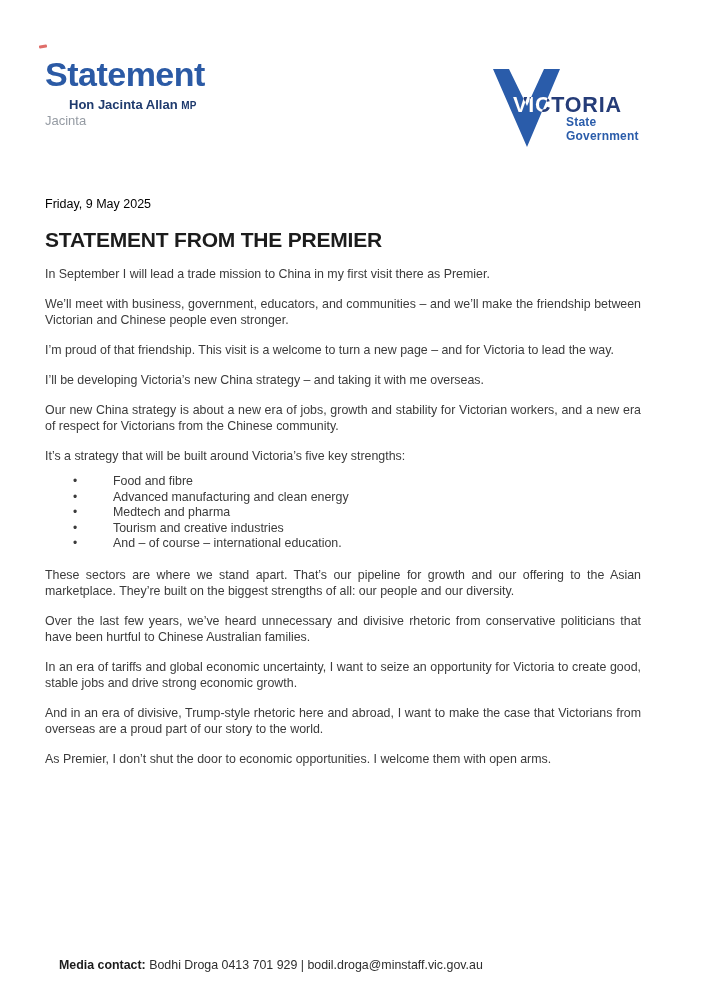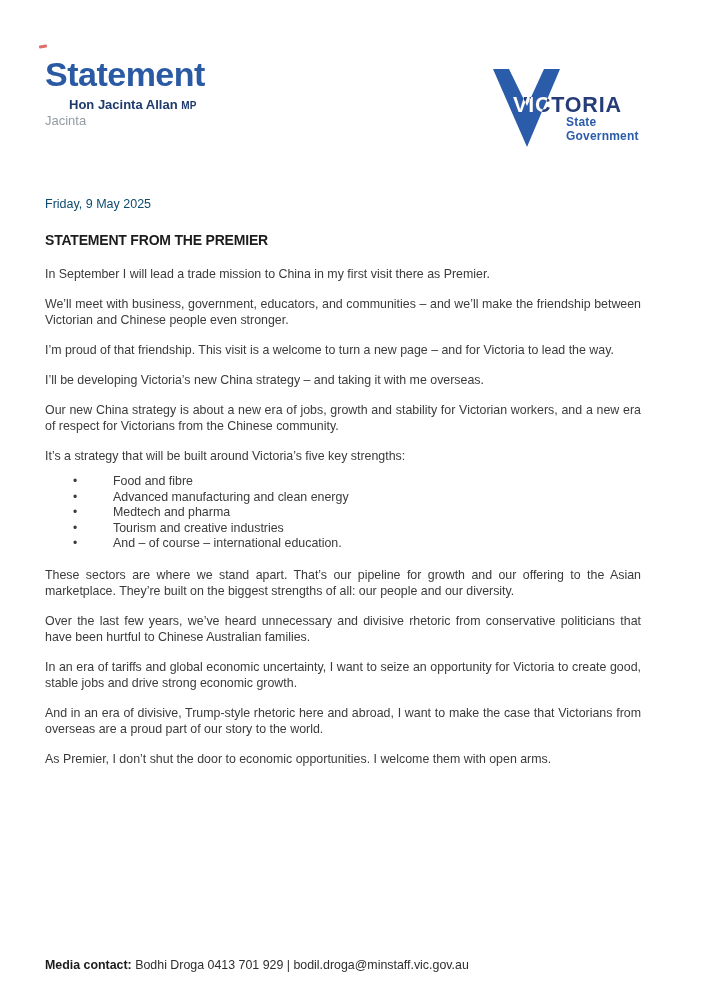--- a/index.html
+++ b/index.html
@@ -64,25 +64,25 @@
   .logo svg { display: block; }
   .logo text { font-family: "Liberation Sans", sans-serif; }
   .logo .wordmark { font-size: 21.5px; font-weight: bold; letter-spacing: 0.8px; }
   .logo .sub { font-size: 12px; font-weight: 600; letter-spacing: 0.2px; }
 
   
   .doc-date {
     margin-top: 42px;
     font-size: 12.5px;
     line-height: 16px;
-    color: #0c4a6e;
+    color: #000000;
   }
   .doc-title {
     margin-top: 16px;
-    font-size: 14px;
+    font-size: 21px;
     line-height: 24px;
     font-weight: bold;
     letter-spacing: -0.2px;
     color: #1c1c1c;
   }
   .para {
     margin-top: 14px;
     font-size: 12.4px;
     line-height: 16px;
     text-align: justify;
@@ -103,21 +103,21 @@
   }
   .bullets .dot {
     width: 40px;
     flex: 0 0 40px;
     font-size: 12px;
   }
 
   
   .doc-footer {
     position: absolute;
-    left: 45px;
+    left: 59px;
     top: 957px;
     font-size: 12.4px;
     line-height: 16px;
     color: #2e2e2e;
   }
   .doc-footer .label { font-weight: bold; color: #1c1c1c; }
 </style>
 </head>
 <body>
 

